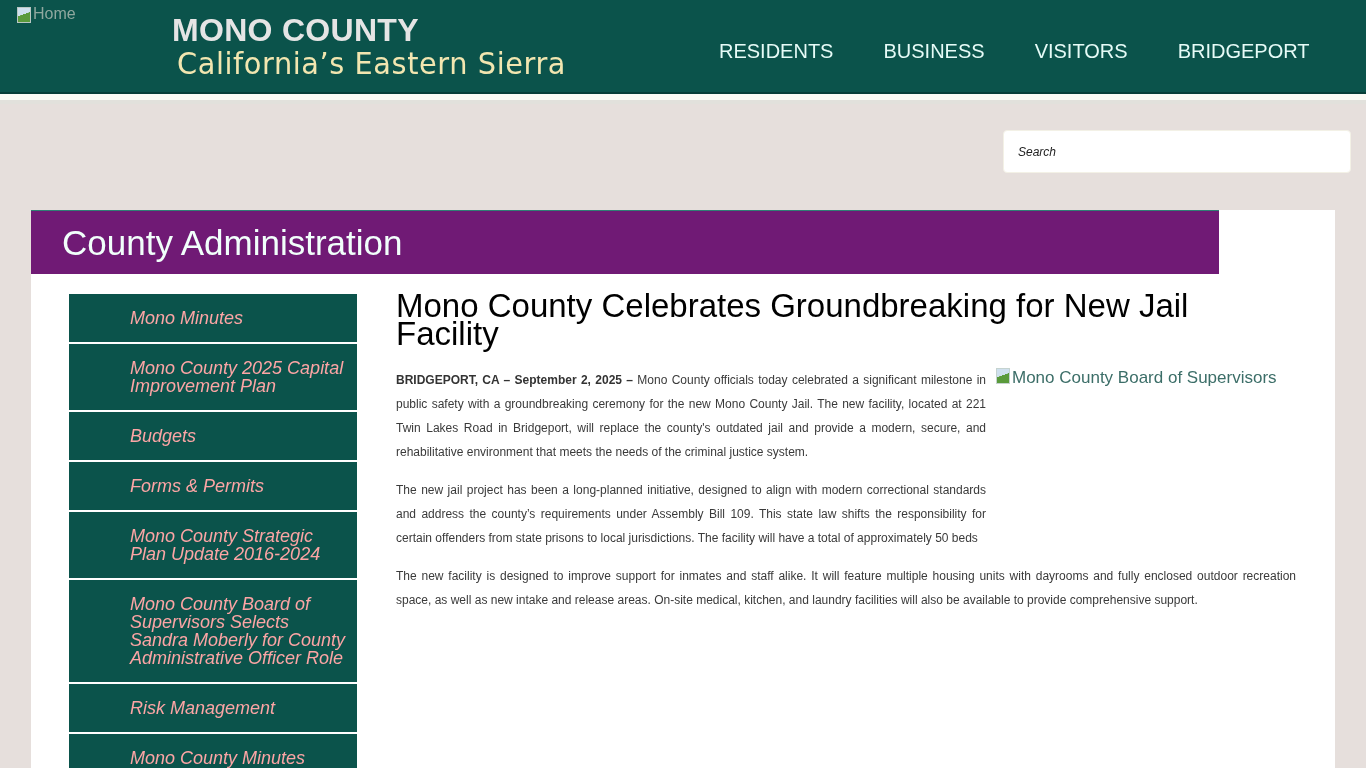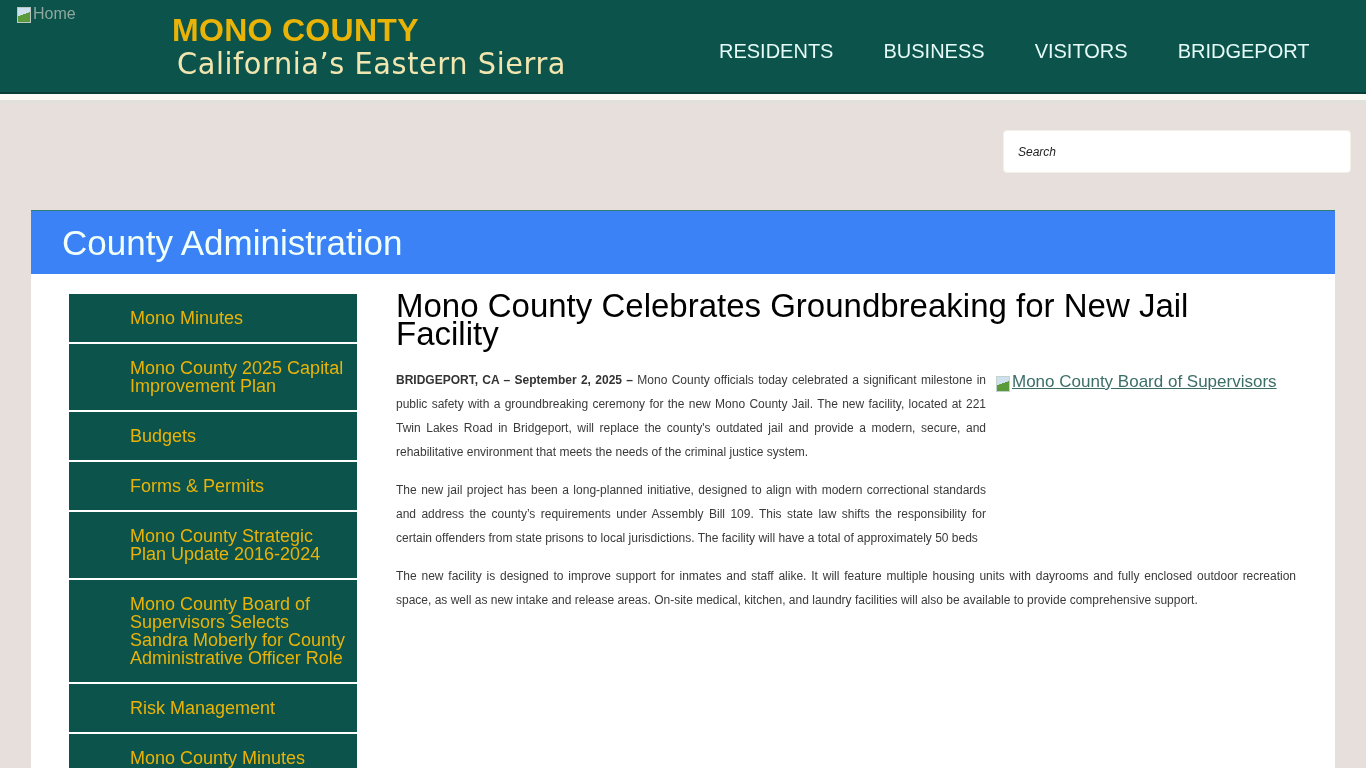--- a/index.html
+++ b/index.html
@@ -27,21 +27,21 @@
     position: absolute; left: 17px; top: 3px; width: 120px; height: 20px;
     color: #8fa89f; font-size: 16px; display: flex; align-items: flex-end;
   }
   .home-img .broken {
     display: inline-block; width: 14px; height: 16px; margin-right: 2px;
     background: linear-gradient(160deg, #cfe0ee 0%, #cfe0ee 45%, #5a9a3b 46%, #5a9a3b 100%);
     border: 1px solid #b9c7c3;
   }
   .logo-title {
     position: absolute; left: 172px; top: 12px;
-    color: #eab308; font-weight: bold; font-size: 32px; letter-spacing: 0.3px;
+    color: #e5e5e5; font-weight: bold; font-size: 32px; letter-spacing: 0.3px;
   }
   .logo-sub {
     position: absolute; left: 177px; top: 46px;
     color: #f2e6b0; font-size: 30px;
     font-family: "DejaVu Sans", sans-serif; font-weight: normal; letter-spacing: 0.6px;
     transform: scaleX(0.96); transform-origin: left;
   }
   .nav {
     position: absolute; top: 40px; left: 719px; display: flex;
   }
@@ -57,50 +57,51 @@
     padding: 0 14px; font-size: 12px; font-style: italic; color: #222;
     font-family: "Liberation Sans", sans-serif; outline: none;
   }
   .search::placeholder { color: #222; font-style: italic; }
   
   .panel {
     position: absolute; left: 31px; top: 210px; width: 1304px; height: 558px;
     background: #ffffff;
   }
   .banner {
-    position: absolute; left: 31px; top: 210px; width: 1304px; height: 64px;
-    background: #3b82f6;
+    position: absolute; left: 31px; top: 210px; width: 1188px; height: 64px;
+    background: #701a75;
     border-top: 1px solid #2f7e74;
   }
   .banner h1 {
     position: absolute; left: 31px; top: 12px;
     color: #f1fffb; font-size: 35px; font-weight: normal;
   }
   
   .sidebar {
     position: absolute; left: 69px; top: 294px; width: 288px;
   }
   .side-item {
-    display: block; background: #0b534b; color: #eab308;
+    display: block; background: #0b534b; color: #fca5a5;
     font-size: 18px; line-height: 18px;
     padding: 15px 10px 15px 61px; margin-bottom: 2px;
     text-decoration: none;
+    font-style: italic;
   }
   .side-item .lbl { display: block; }
   
   .article {
     position: absolute; left: 396px; top: 292px; width: 900px;
   }
   .article h2 {
     font-size: 33px; font-weight: normal; color: #000; line-height: 28px;
     margin-bottom: 20px; width: 840px;
   }
   .float-img {
     float: right; width: 300px; margin: 0 0 10px 10px; height: 24px;
-    color: #3c6e68; font-size: 17px; display: flex; align-items: flex-end; text-decoration: underline;
+    color: #3c6e68; font-size: 17px; display: flex; align-items: flex-start;
   }
   .float-img .broken {
     display: inline-block; width: 14px; height: 16px; margin-right: 2px;
     background: linear-gradient(160deg, #cfe0ee 0%, #cfe0ee 45%, #5a9a3b 46%, #5a9a3b 100%);
     border: 1px solid #c5d3d0;
   }
   .article p {
     font-size: 12px; line-height: 24px; color: #3a3a3a;
     text-align: justify; margin-bottom: 14px;
   }

